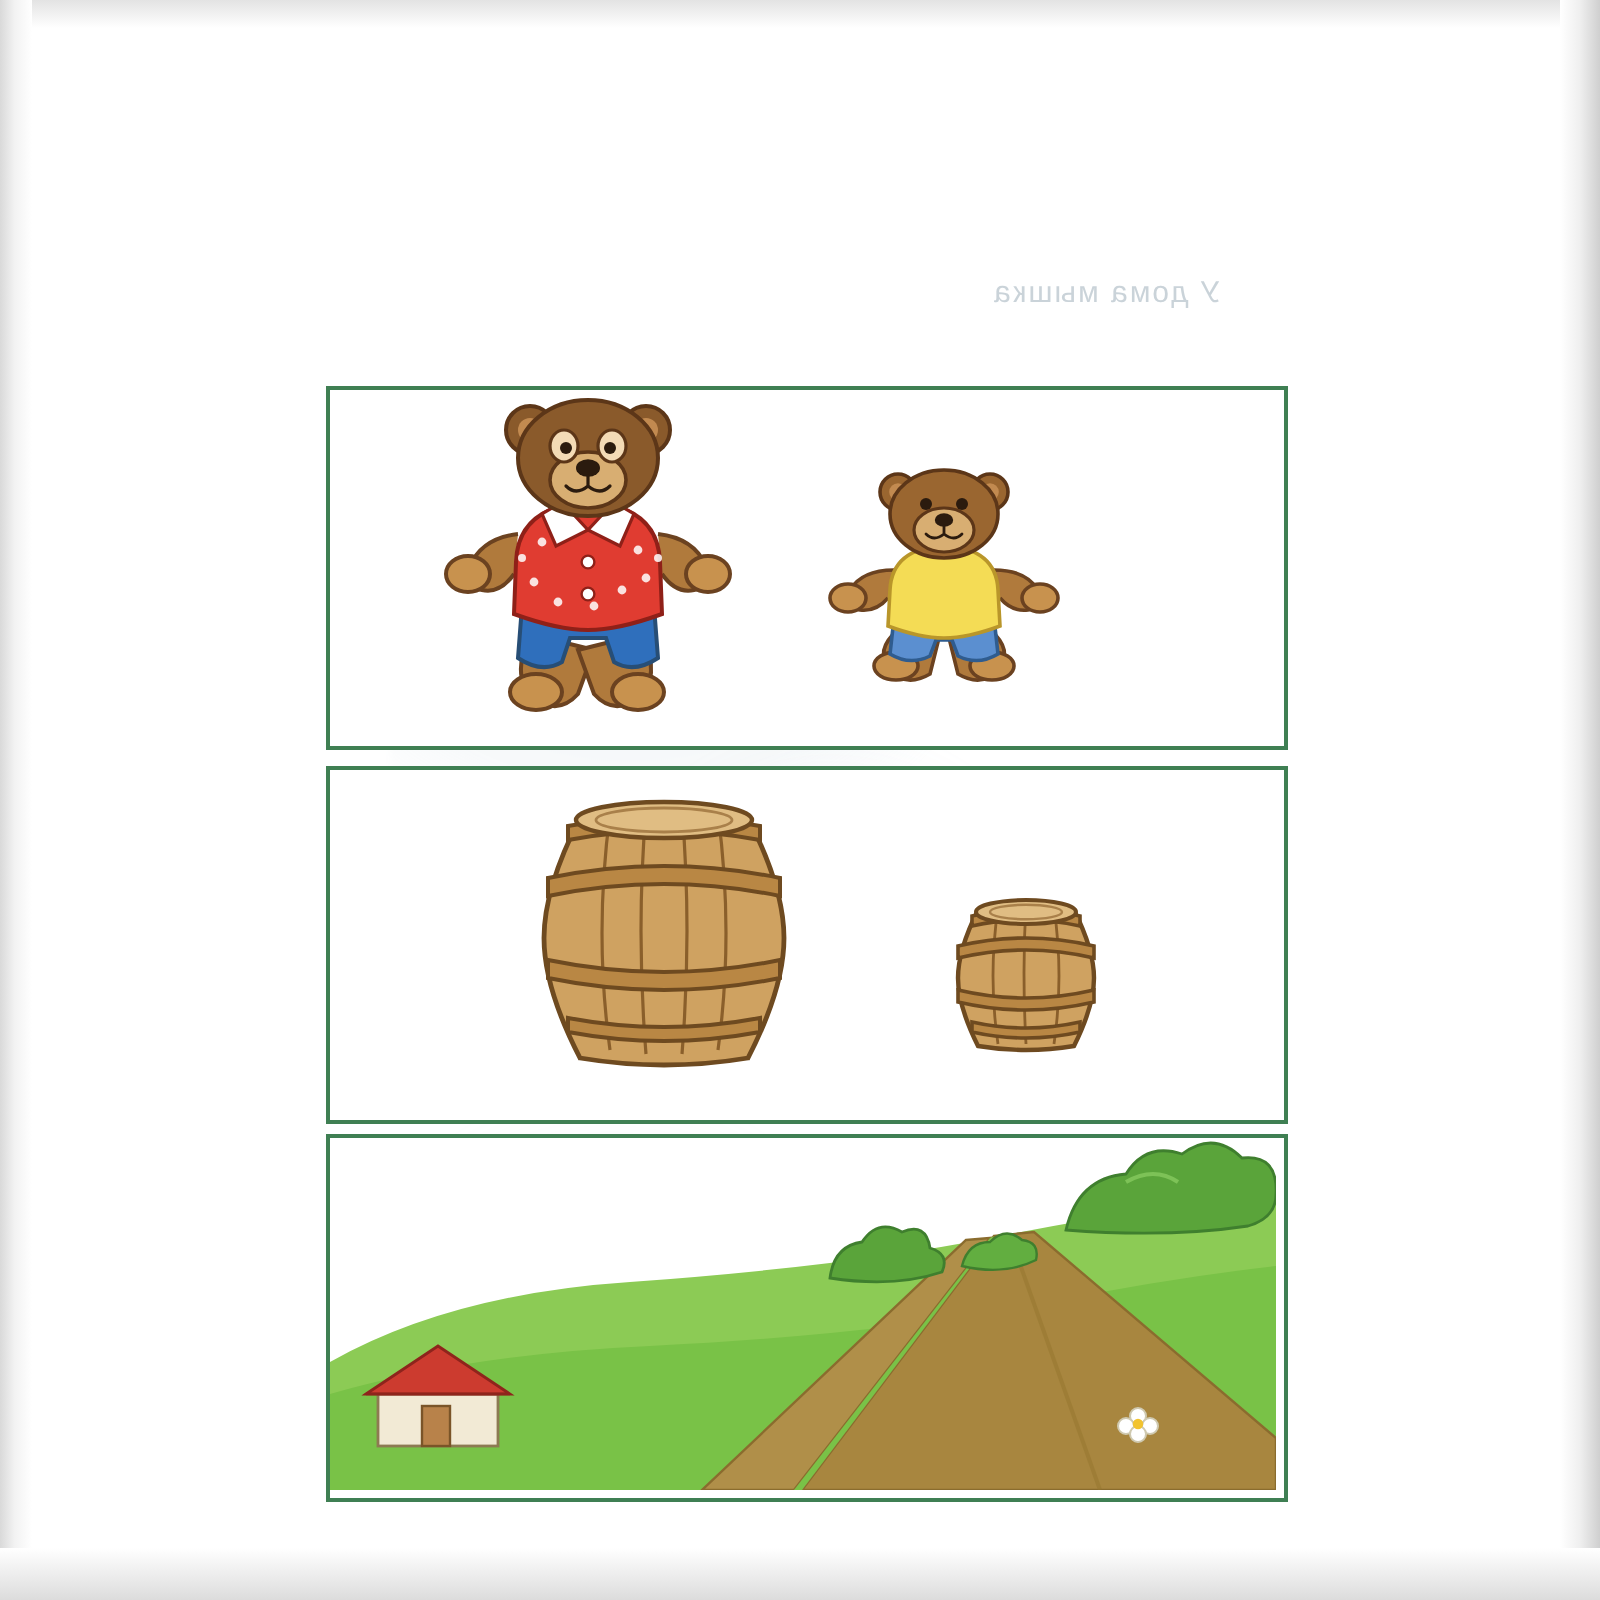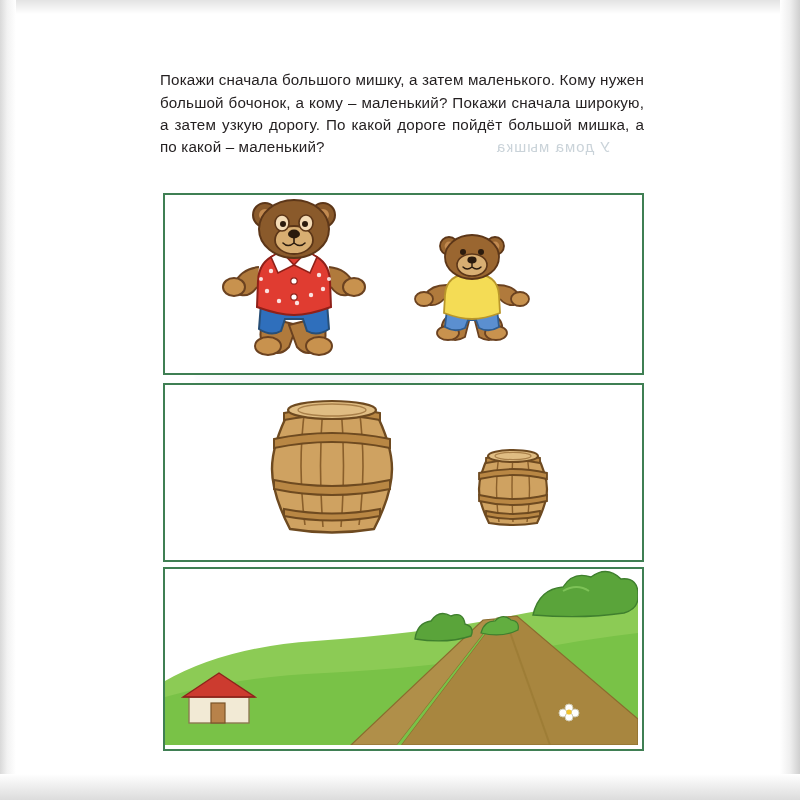--- a/index.html
+++ b/index.html
@@ -111,21 +111,20 @@
   <div class="page-edge-top"></div>
   <div class="page-edge-left"></div>
   <div class="page-edge-right"></div>
   <div class="page-edge-bottom"></div>
 
   <div class="bleed bleed-sky"></div>
   <div class="bleed bleed-blob2"></div>
   <div class="bleed bleed-blob3"></div>
   <div class="mirror-text">У дома мышка</div>
 
-  <p class="instructions">Покажи сначала большого мишку, а затем маленького. Кому нужен большой бочонок, а кому – маленький? Покажи сначала широкую, а затем узкую дорогу. По какой дороге пойдёт большой мишка, а по какой – маленький?</p>
 
   <div class="panel" id="panel-bears">
     <svg width="473" height="174" viewBox="0 0 473 174">
 
       <g transform="translate(78,4)">
 
         <path d="M22,118 q-10,22 2,32 q12,9 22,-2 l8,-22 z" fill="#b07a3c" stroke="#6b4220" stroke-width="2"></path>
         <path d="M78,118 q10,22 -2,32 q-12,9 -22,-2 l-8,-22 z" fill="#b07a3c" stroke="#6b4220" stroke-width="2"></path>
         <ellipse cx="25" cy="147" rx="13" ry="9" fill="#c8924e" stroke="#6b4220" stroke-width="2"></ellipse>
         <ellipse cx="76" cy="147" rx="13" ry="9" fill="#c8924e" stroke="#6b4220" stroke-width="2"></ellipse>

